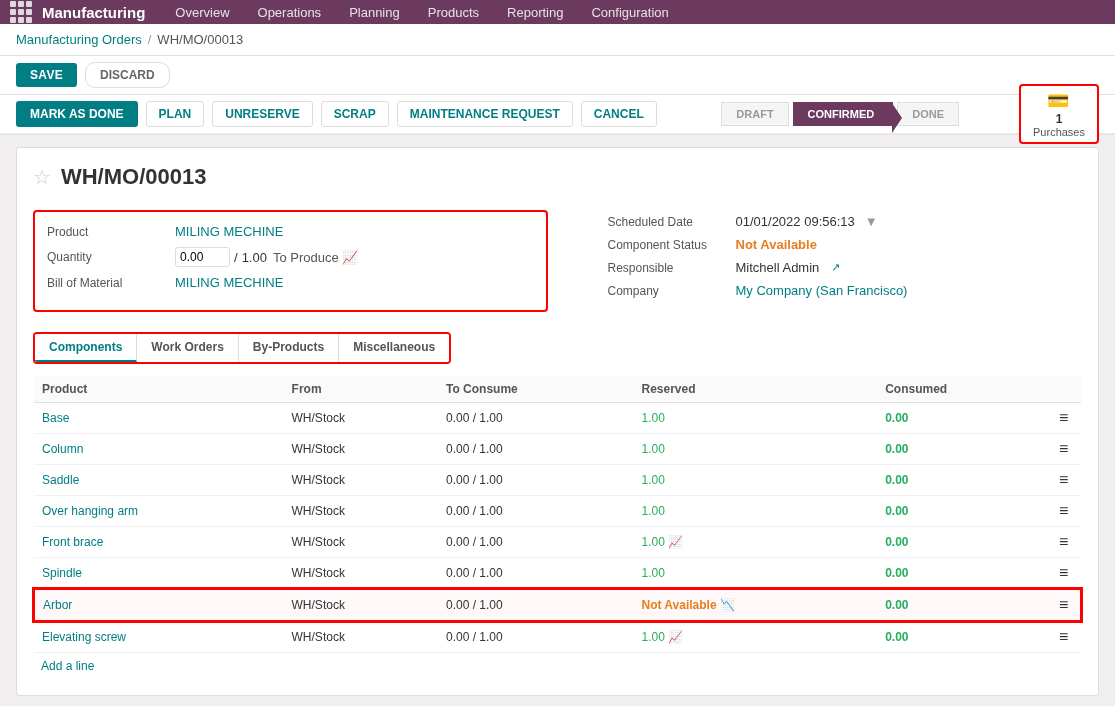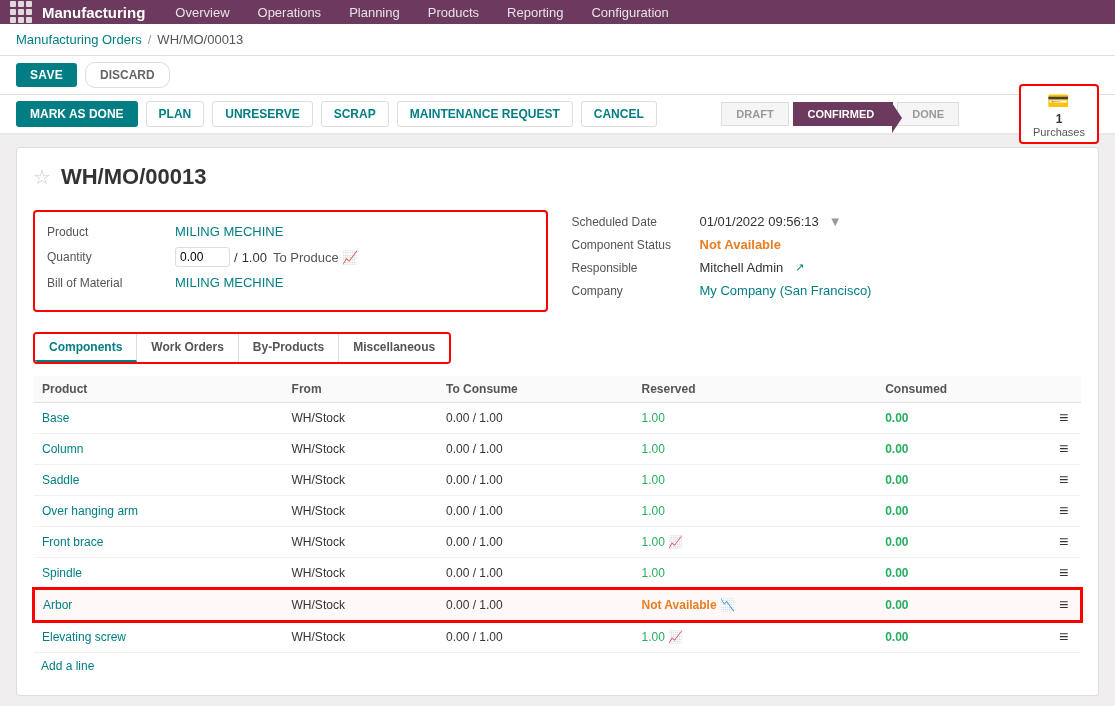--- a/index.html
+++ b/index.html
@@ -206,21 +206,21 @@
       display: grid;
       grid-template-columns: 1fr 1fr;
       gap: 20px;
       margin-bottom: 20px;
     }
     .form-left {
       border: 2px solid red;
       border-radius: 4px;
       padding: 12px;
     }
-    .form-right { padding: 4px; }
+    .form-right { padding: 4px; margin-left: 36px; }
     .form-row {
       display: flex;
       align-items: center;
       margin-bottom: 8px;
       gap: 8px;
     }
     .form-label {
       width: 120px;
       font-size: 12px;
       color: #555;

